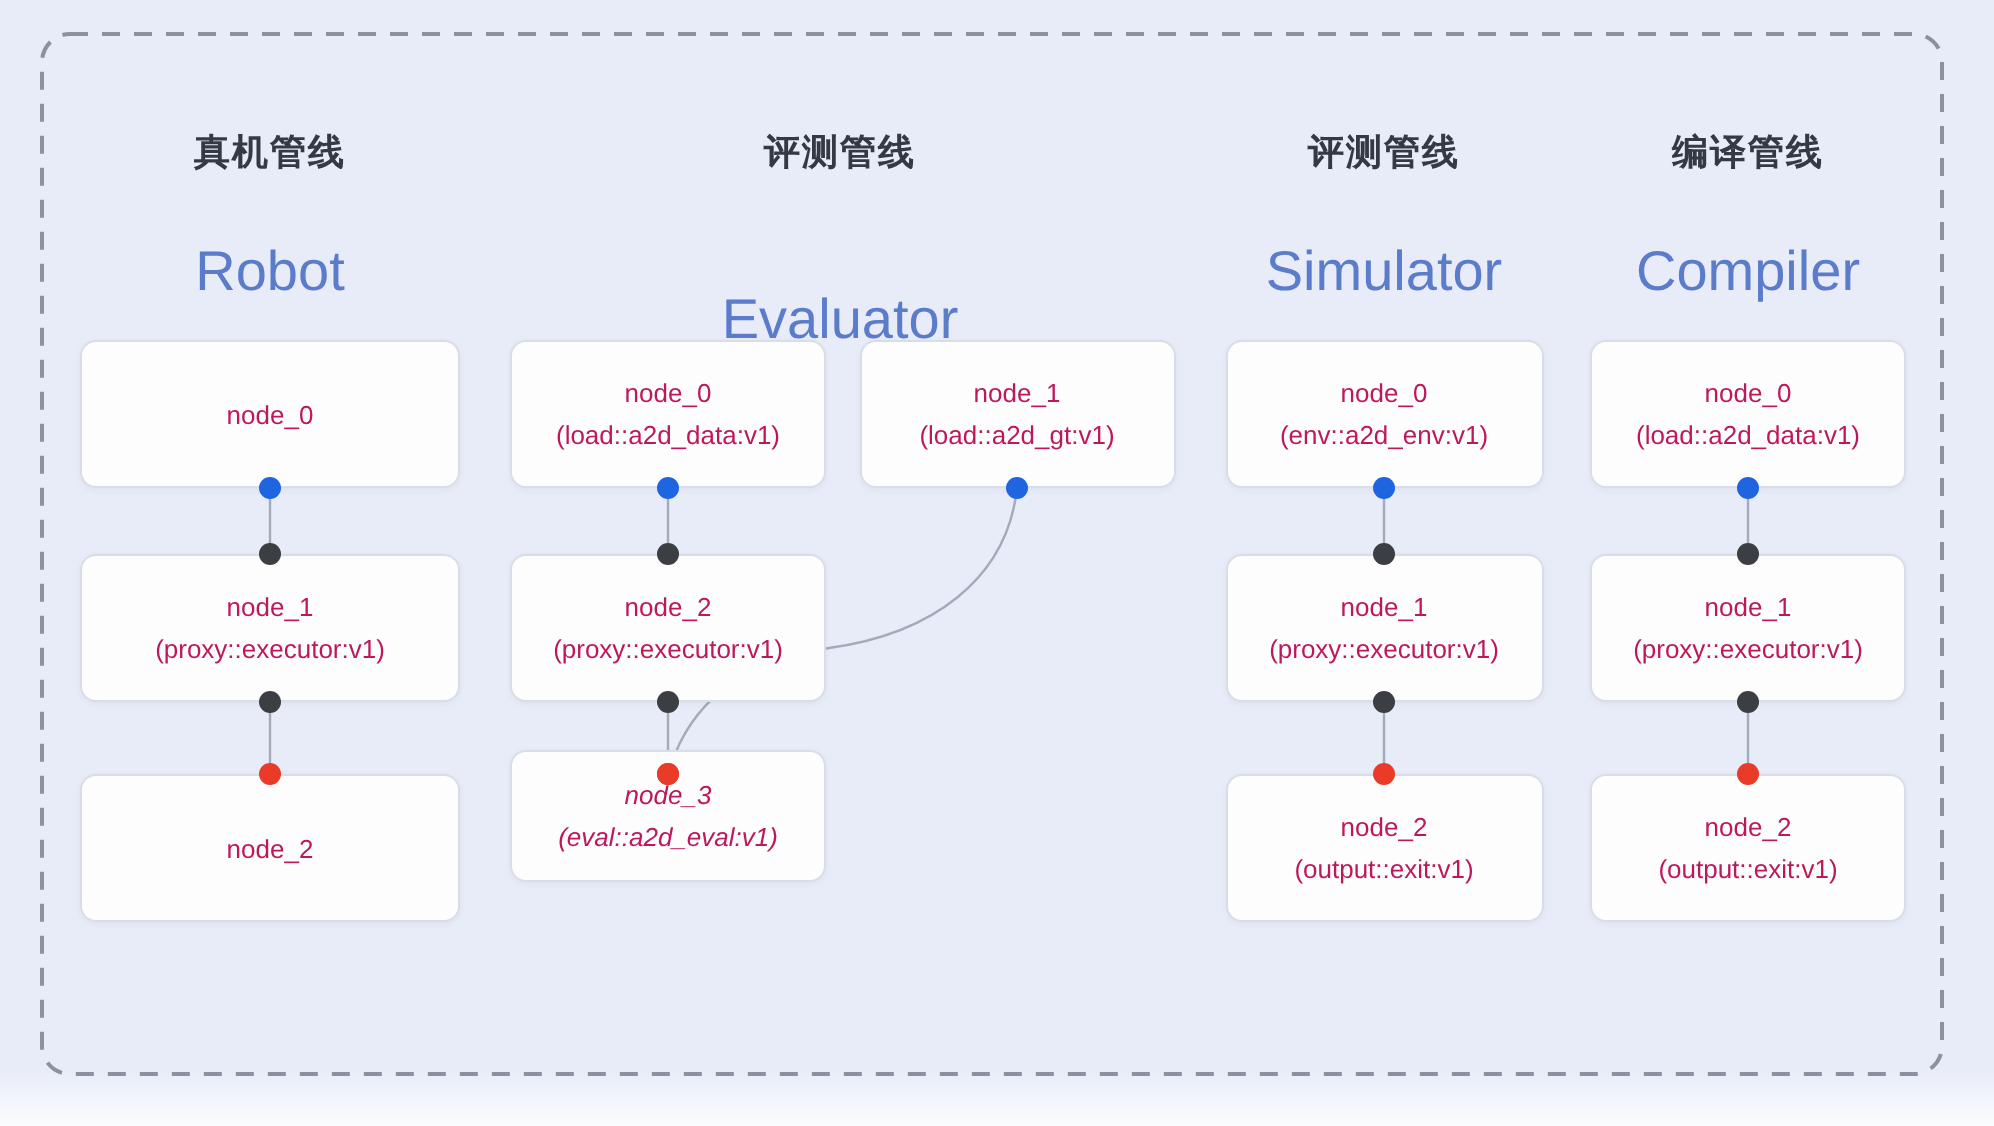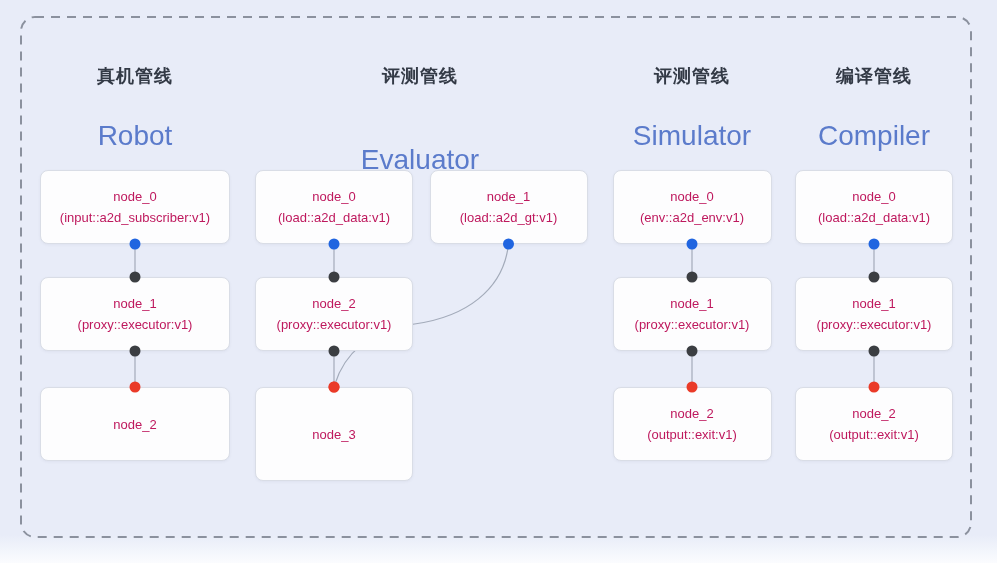--- a/index.html
+++ b/index.html
@@ -71,21 +71,20 @@
       <line x1="692" y1="244" x2="692" y2="277" stroke="#a3abba" stroke-width="1.2"></line>
       <line x1="692" y1="351" x2="692" y2="387" stroke="#a3abba" stroke-width="1.2"></line>
       <line x1="874" y1="244" x2="874" y2="277" stroke="#a3abba" stroke-width="1.2"></line>
       <line x1="874" y1="351" x2="874" y2="387" stroke="#a3abba" stroke-width="1.2"></line>
     </svg>
   <div id="nodes-root">
       <div class="hdr-zh" style="left: 135px; top: 76px;">真机管线</div>
       <div class="hdr-en" style="left: 135px; top: 136px;">Robot</div>
       <div class="node-box" style="left: 40px; top: 170px; width: 190px; height: 74px;">
         <div class="node-line1">node_0</div>
-        <div class="node-line2">(input::a2d_subscriber:v1)</div>
       </div>
       <div class="node-box" style="left: 40px; top: 277px; width: 190px; height: 74px;">
         <div class="node-line1">node_1</div>
         <div class="node-line2">(proxy::executor:v1)</div>
       </div>
       <div class="node-box" style="left: 40px; top: 387px; width: 190px; height: 74px;">
         <div class="node-line1">node_2</div>
       </div>
       <div class="hdr-zh" style="left: 420px; top: 76px;">评测管线</div>
       <div class="hdr-en" style="left: 420px; top: 136px; margin-top: 24px;">Evaluator</div>
@@ -94,22 +93,23 @@
         <div class="node-line2">(load::a2d_data:v1)</div>
       </div>
       <div class="node-box" style="left: 429.5px; top: 170px; width: 158px; height: 74px;">
         <div class="node-line1">node_1</div>
         <div class="node-line2">(load::a2d_gt:v1)</div>
       </div>
       <div class="node-box" style="left: 255px; top: 277px; width: 158px; height: 74px;">
         <div class="node-line1">node_2</div>
         <div class="node-line2">(proxy::executor:v1)</div>
       </div>
-      <div class="node-box" style="left: 255px; top: 387px; width: 158px; height: 94px;">
+      <div class="node-box" style="left: 255px; top: 375px; width: 158px; height: 66px; font-style: italic;">
         <div class="node-line1">node_3</div>
+        <div class="node-line2">(eval::a2d_eval:v1)</div>
       </div>
       <div class="hdr-zh" style="left: 692px; top: 76px;">评测管线</div>
       <div class="hdr-en" style="left: 692px; top: 136px;">Simulator</div>
       <div class="node-box" style="left: 612.5px; top: 170px; width: 159px; height: 74px;">
         <div class="node-line1">node_0</div>
         <div class="node-line2">(env::a2d_env:v1)</div>
       </div>
       <div class="node-box" style="left: 612.5px; top: 277px; width: 159px; height: 74px;">
         <div class="node-line1">node_1</div>
         <div class="node-line2">(proxy::executor:v1)</div>

